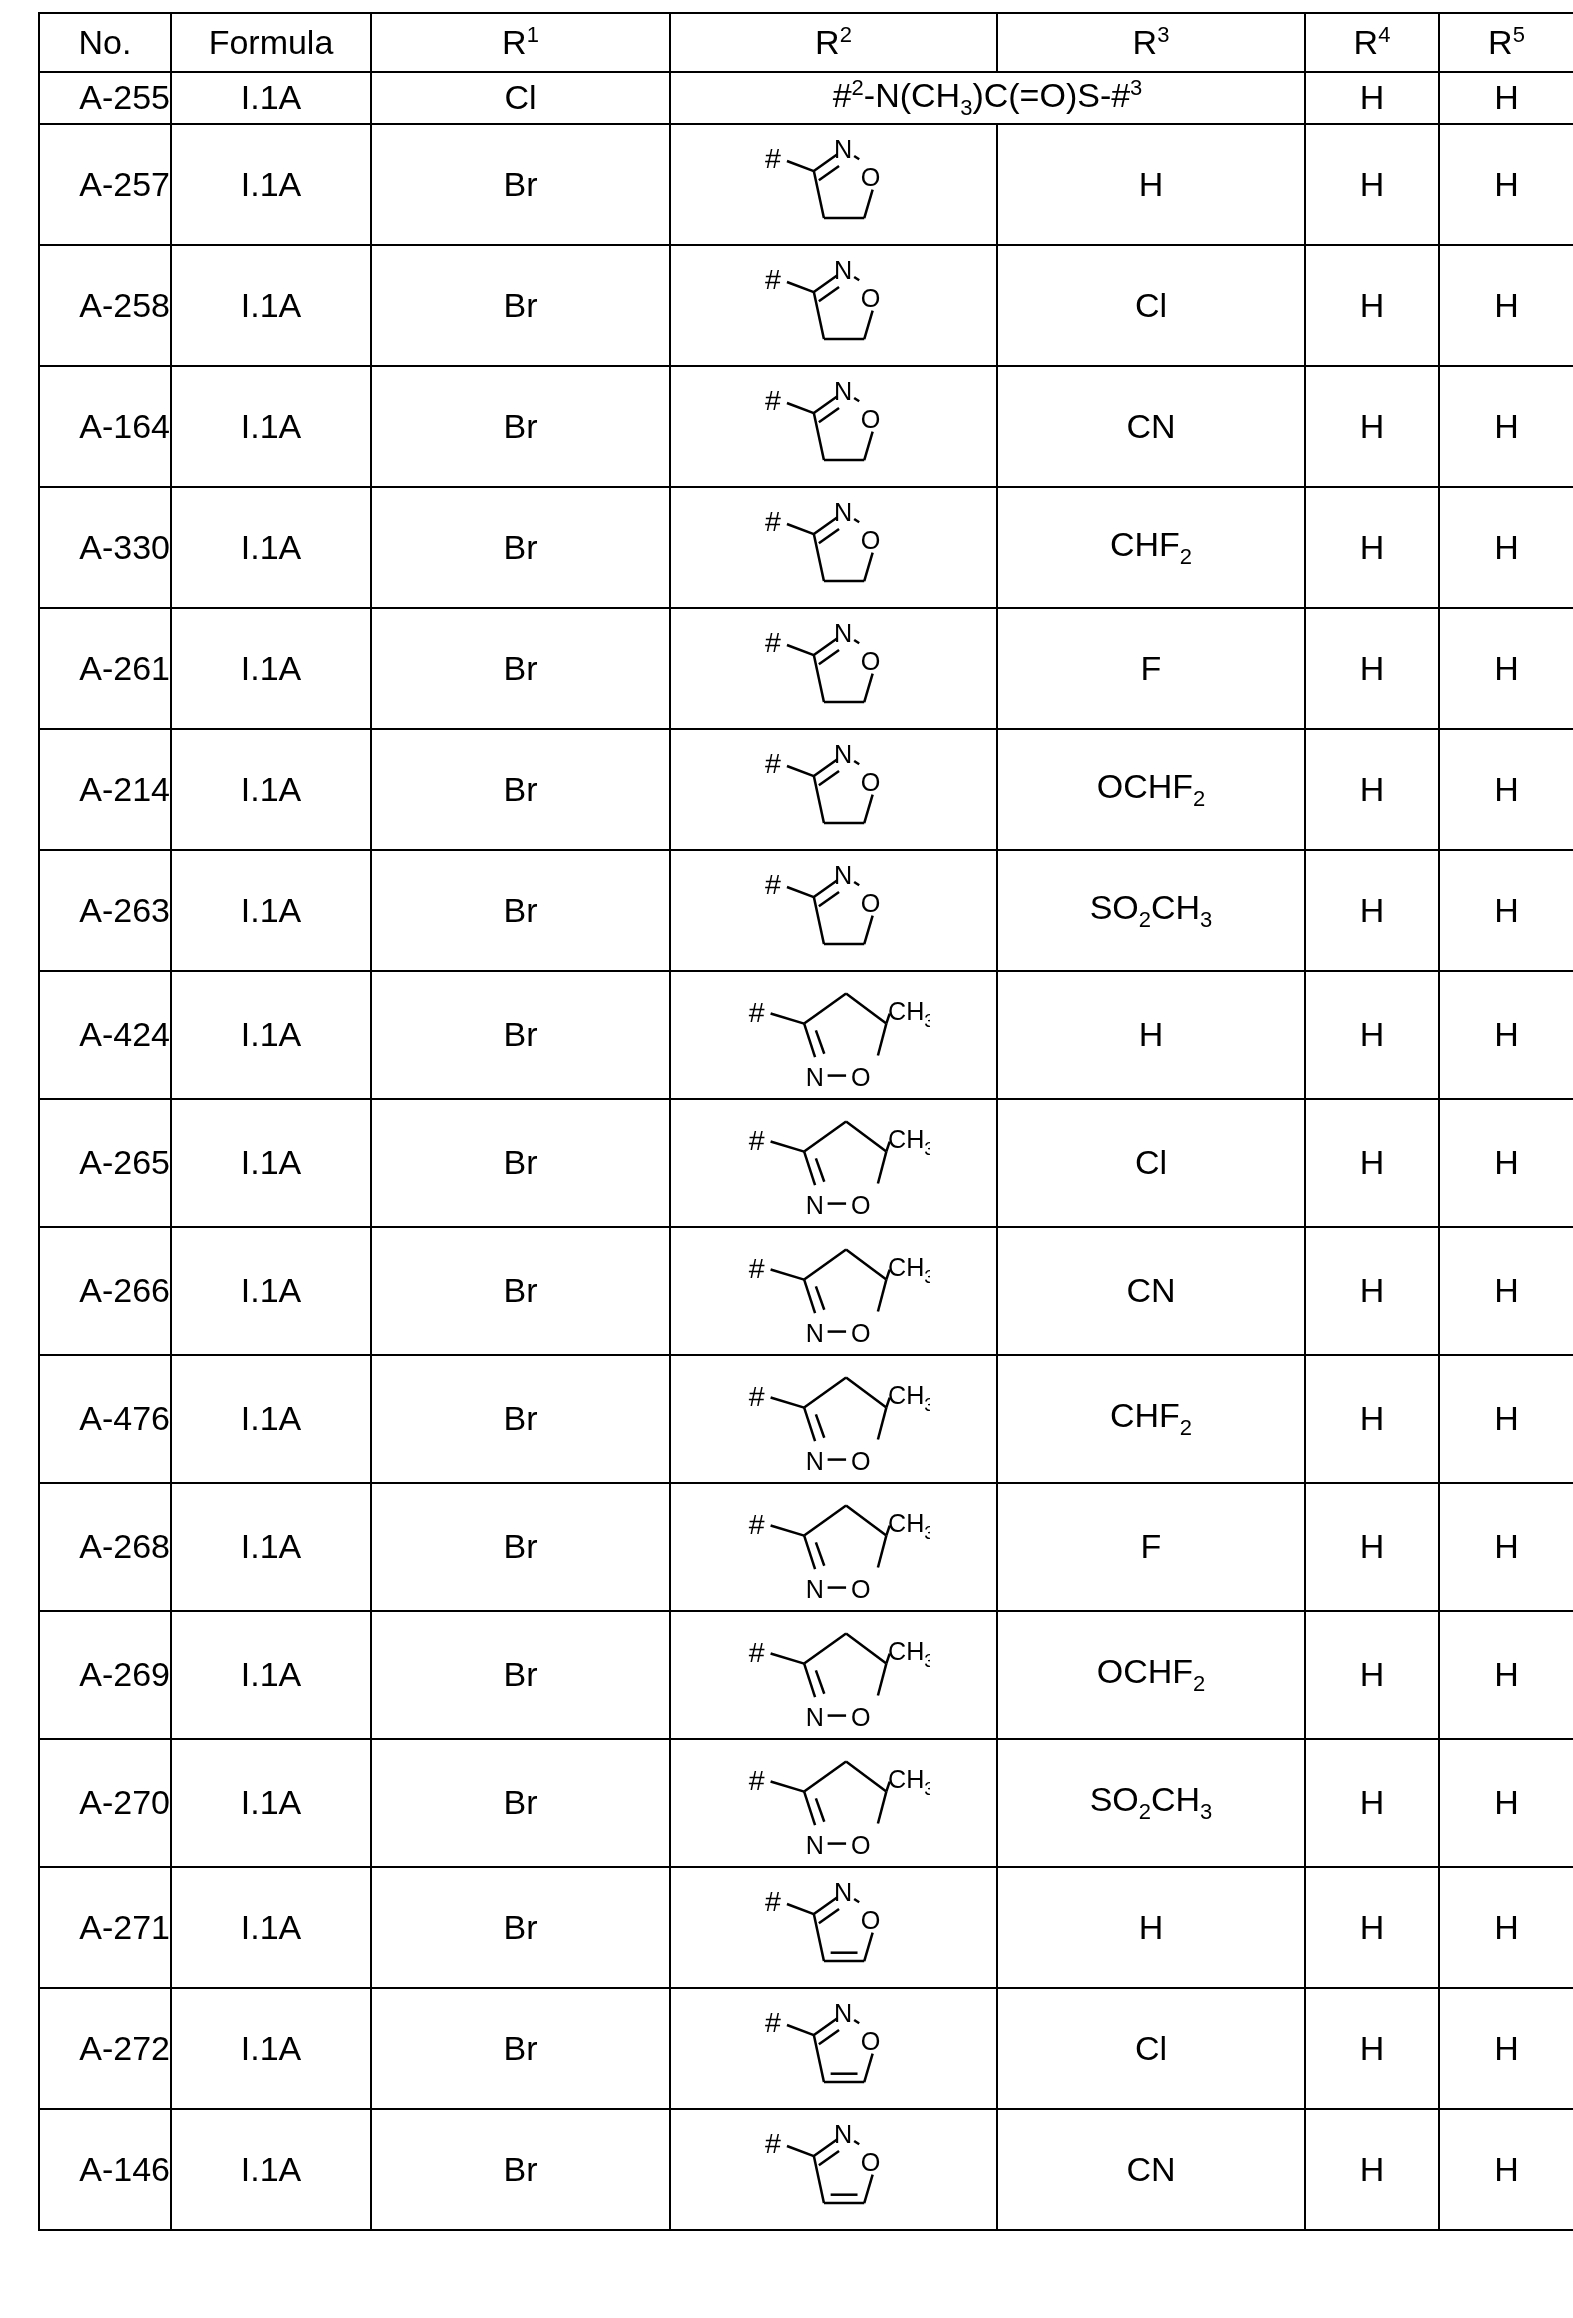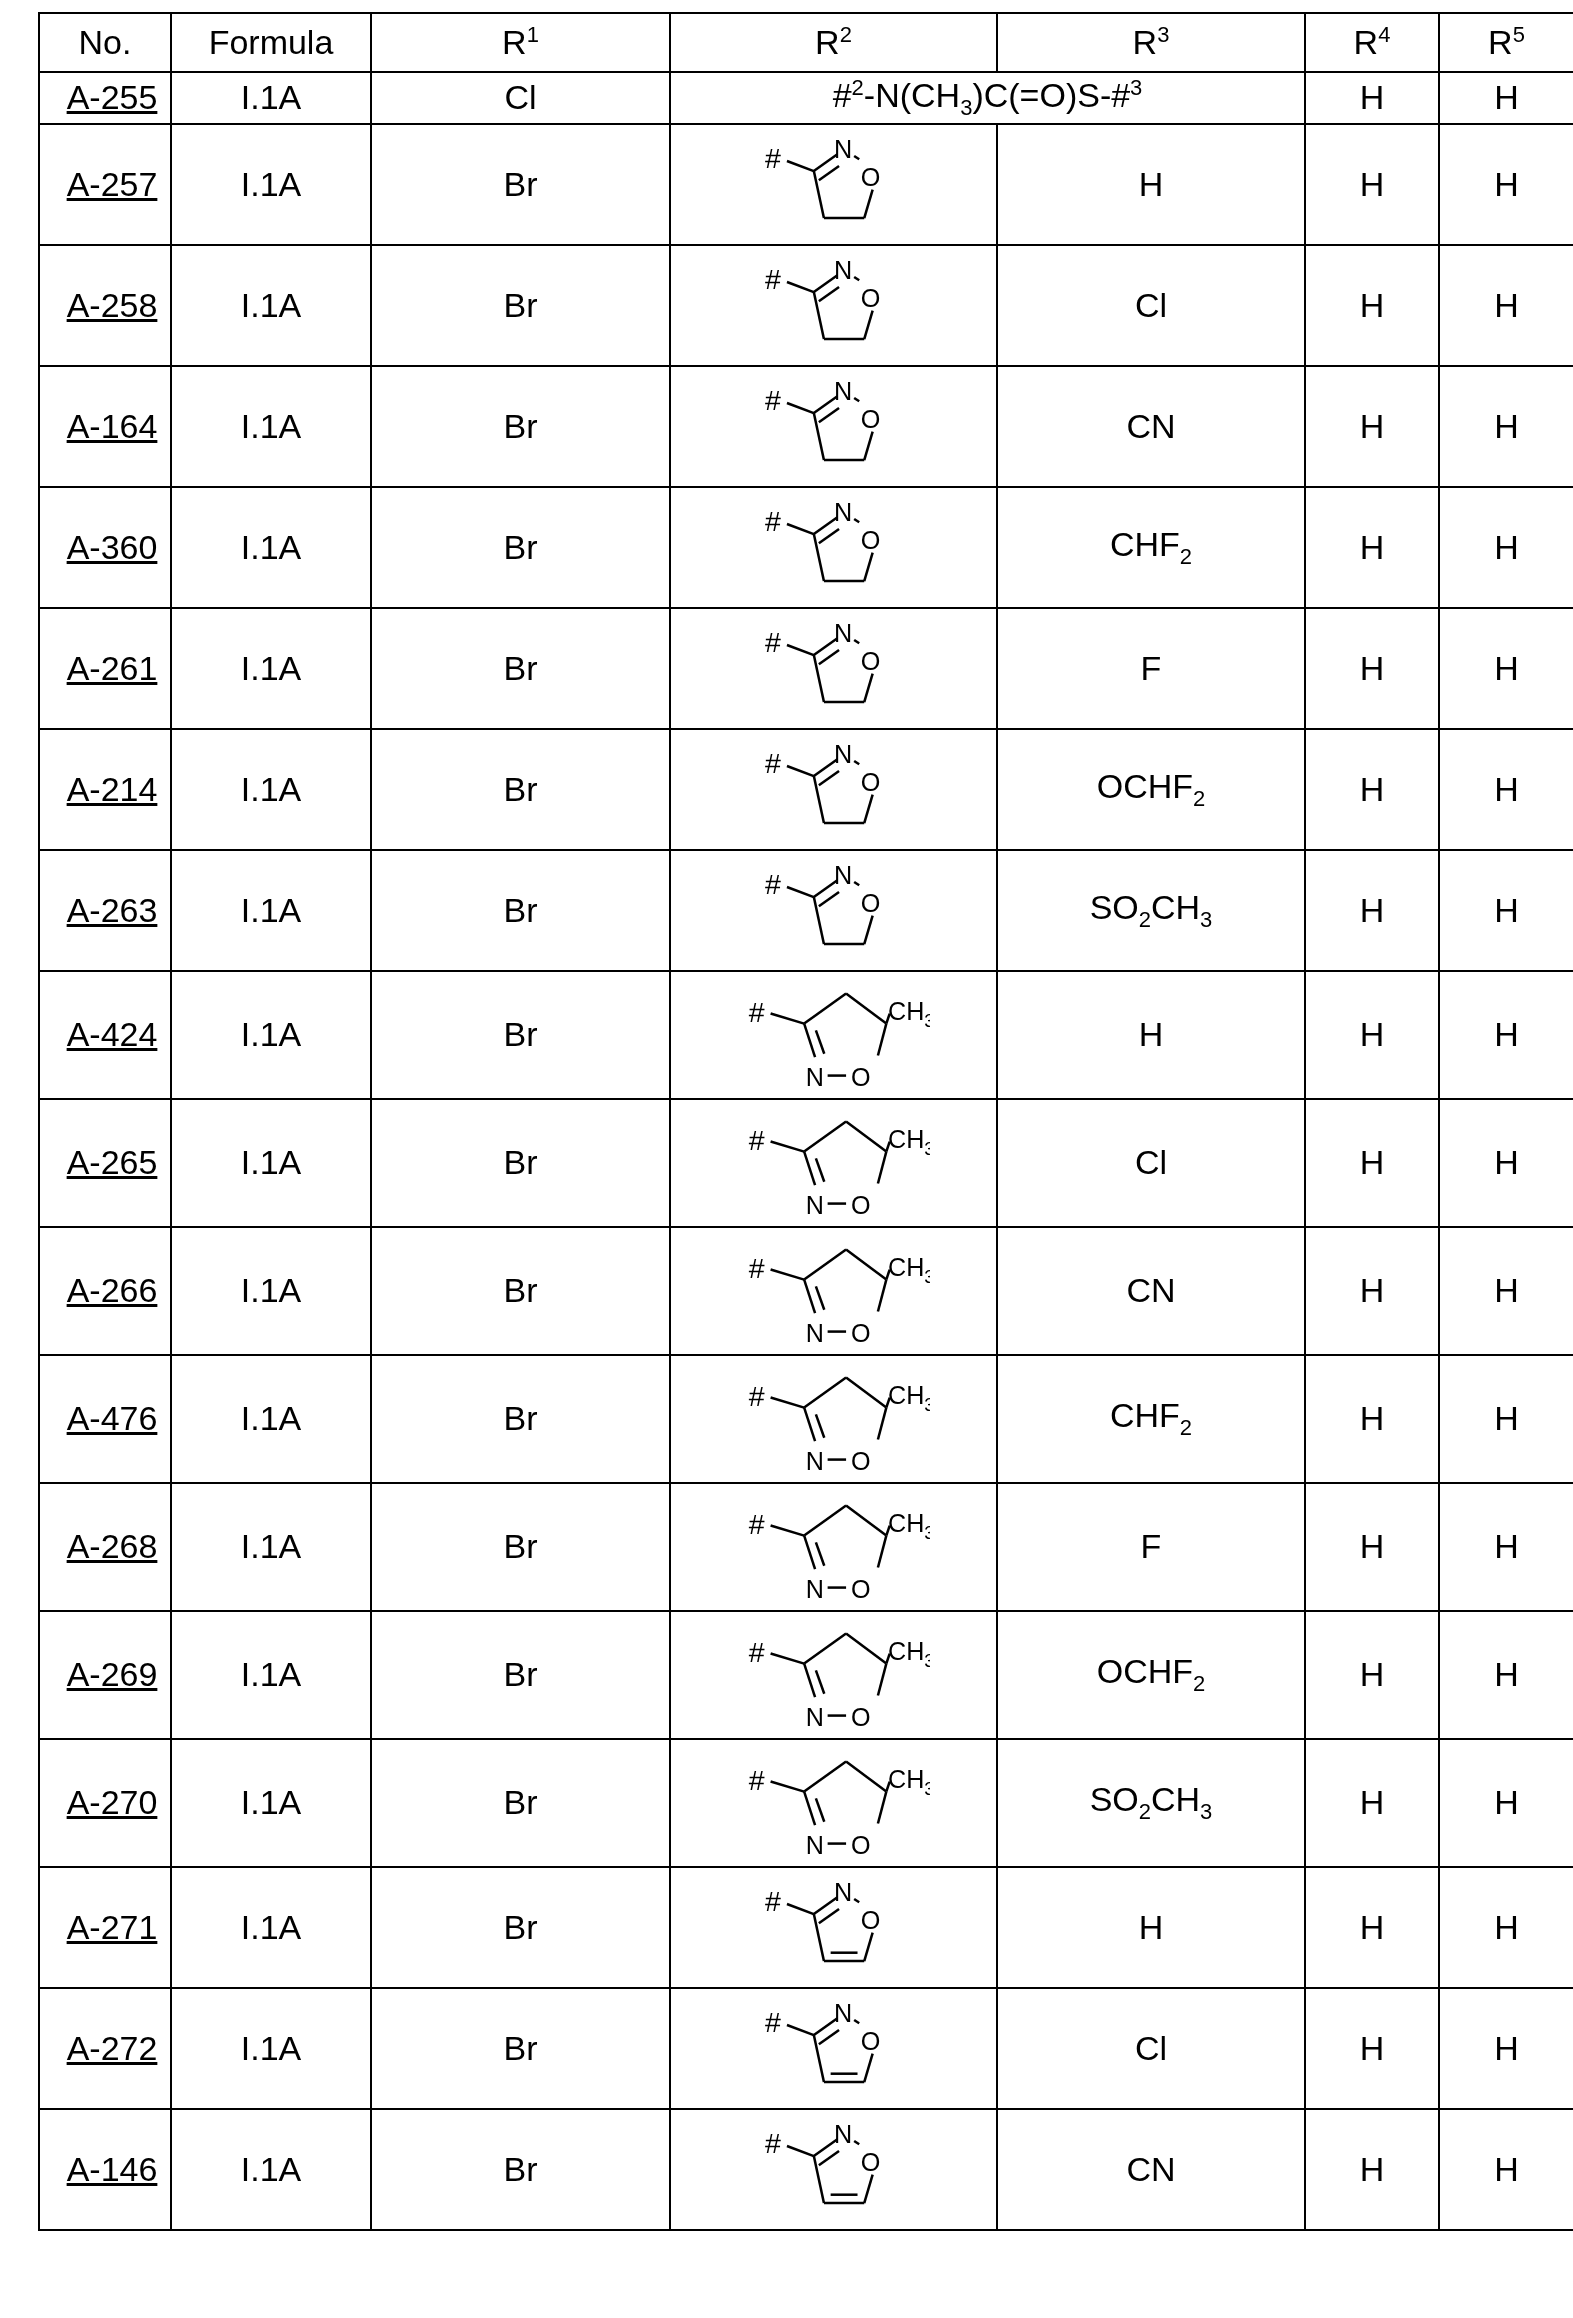--- a/index.html
+++ b/index.html
@@ -3,21 +3,21 @@
 <meta charset="utf-8">
 <style>
   html,body{margin:0;padding:0;background:#fff;}
   body{width:1574px;height:2319px;position:relative;font-family:"Liberation Sans",sans-serif;color:#000;}
   table{position:absolute;left:38px;top:11.7px;width:1535px;border-collapse:collapse;table-layout:fixed;}
   td,th{border:2.5px solid #000;text-align:center;vertical-align:middle;font-size:34px;font-weight:normal;padding:0;}
   th{height:57px;}
   tr.short td{height:50px;}
   tr.ring td{height:119px;}
   tr.meth td{height:126px;}
-  td.l{text-align:center;padding-left:14px;text-decoration:underline;}
+  td.l{text-align:right;padding-left:14px;}
   sub,sup{font-size:22px;}
   svg{display:block;margin:0 auto;}
   svg text{font-family:"Liberation Sans",sans-serif;}
 </style>
 </head>
 <body>
 
 <table>
   <colgroup>
     <col style="width:132px">
@@ -108,21 +108,21 @@
     <line x1="76" y1="44" x2="88" y2="100" stroke="#000" stroke-width="3"></line>
     <line x1="88" y1="100" x2="136" y2="100" stroke="#000" stroke-width="3"></line>
     <line x1="136" y1="100" x2="146" y2="66" stroke="#000" stroke-width="3"></line>
   </svg>
 </td>
         <td>CN</td>
         <td>H</td>
         <td>H</td>
       </tr>
       <tr class="ring">
-        <td class="l">A-360</td>
+        <td class="l">A-330</td>
         <td>I.1A</td>
         <td>Br</td>
         <td>
   <svg width="168" height="101" viewBox="0 0 200 120" style="font-size:40px">
     <text x="18" y="40" font-size="34">#</text>
     <line x1="44" y1="32" x2="76" y2="44" stroke="#000" stroke-width="3"></line>
     <line x1="76" y1="44" x2="104" y2="24" stroke="#000" stroke-width="3"></line>
     <line x1="82" y1="55" x2="106" y2="38" stroke="#000" stroke-width="3"></line>
     <text x="100" y="28" font-size="30">N</text>
     <line x1="124" y1="26" x2="130" y2="30" stroke="#000" stroke-width="3"></line>

